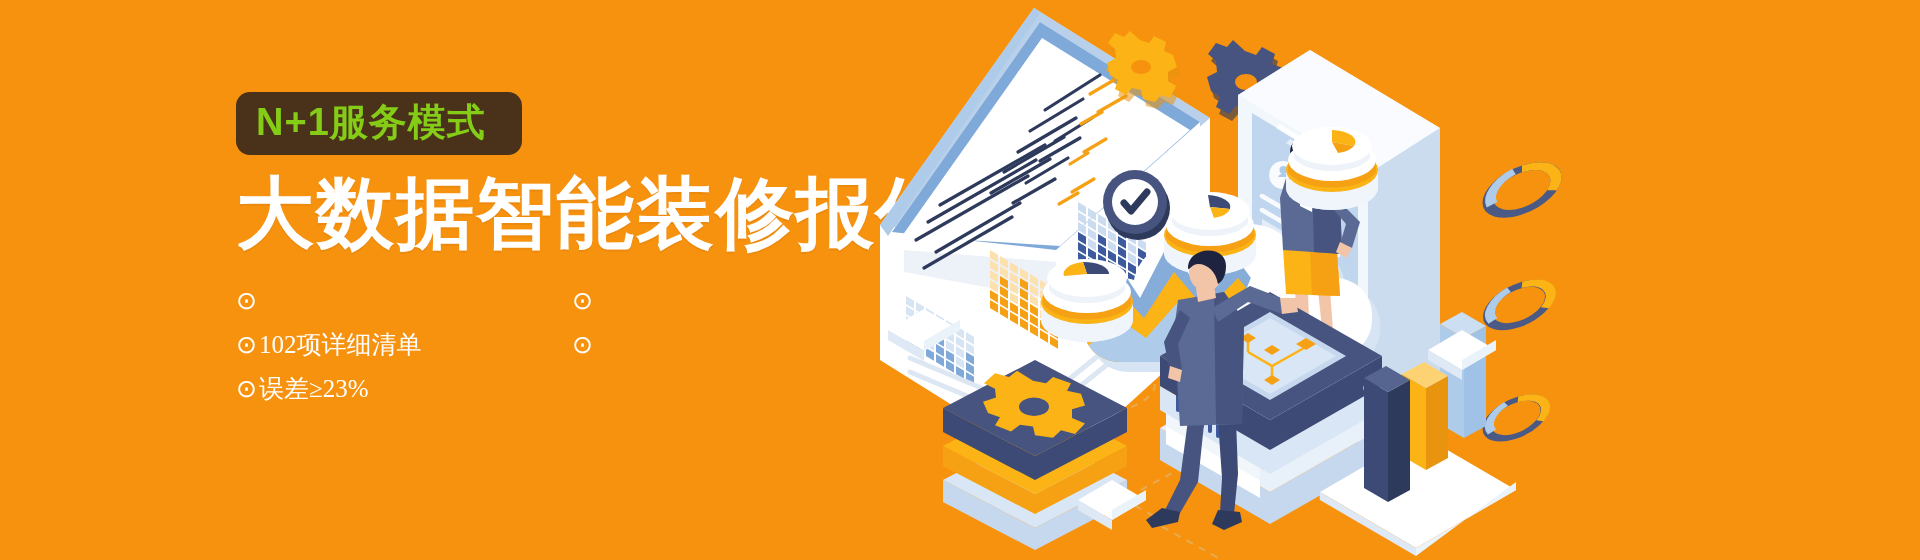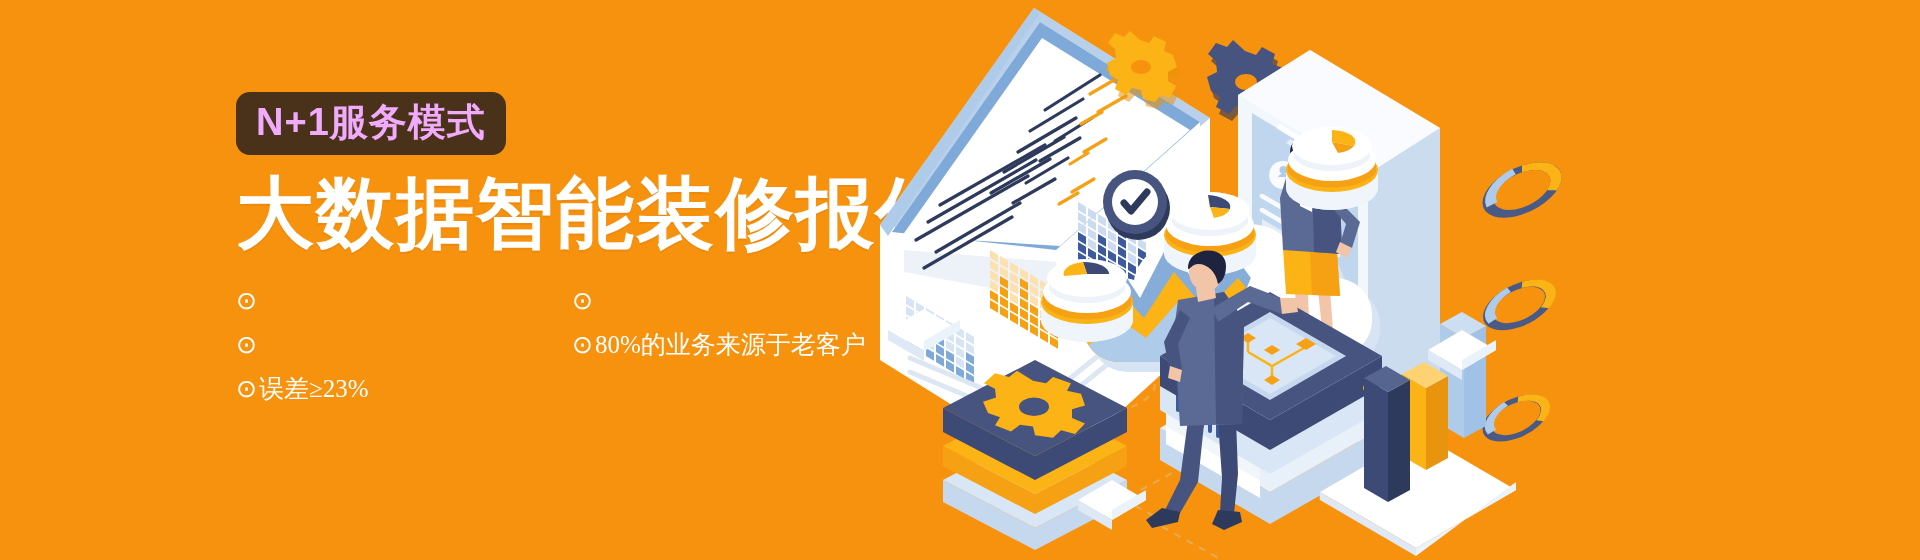--- a/index.html
+++ b/index.html
@@ -18,26 +18,26 @@
 
   
   .copy {
     position:absolute;
     left:236px; top:92px;
     width:760px;
   }
   .badge {
     display:inline-block;
     background:#4A3119;
-    color:#f0abfc;
+    color:#84cc16;
     font-family:"Liberation Sans", sans-serif;
     font-size:38px;
     font-weight:bold;
     line-height:1;
-    padding:11px 20px 14px 20px;
+    padding:11px 36px 14px 20px;
     border-radius:14px;
     letter-spacing:1px;
     white-space:nowrap;
   }
   .headline {
     margin-top:18px;
     color:#FFFFFF;
     font-family:"Liberation Sans", sans-serif;
     font-size:78px;
     font-weight:bold;
@@ -89,24 +89,24 @@
 
       <div class="bullet">
         <span class="mk">⊙</span>
       </div>
       <div class="bullet">
         <span class="mk">⊙</span>
       </div>
 
       <div class="bullet">
         <span class="mk">⊙</span>
+        <span>102项详细清单</span>
       </div>
       <div class="bullet">
         <span class="mk">⊙</span>
-        <span>80%的业务来源于老客户</span>
       </div>
 
       <div class="bullet">
         <span class="mk">⊙</span>
         <span>误差≥23%</span>
       </div>
       <div class="bullet b-empty"></div>
     </div>
   </div>
 

